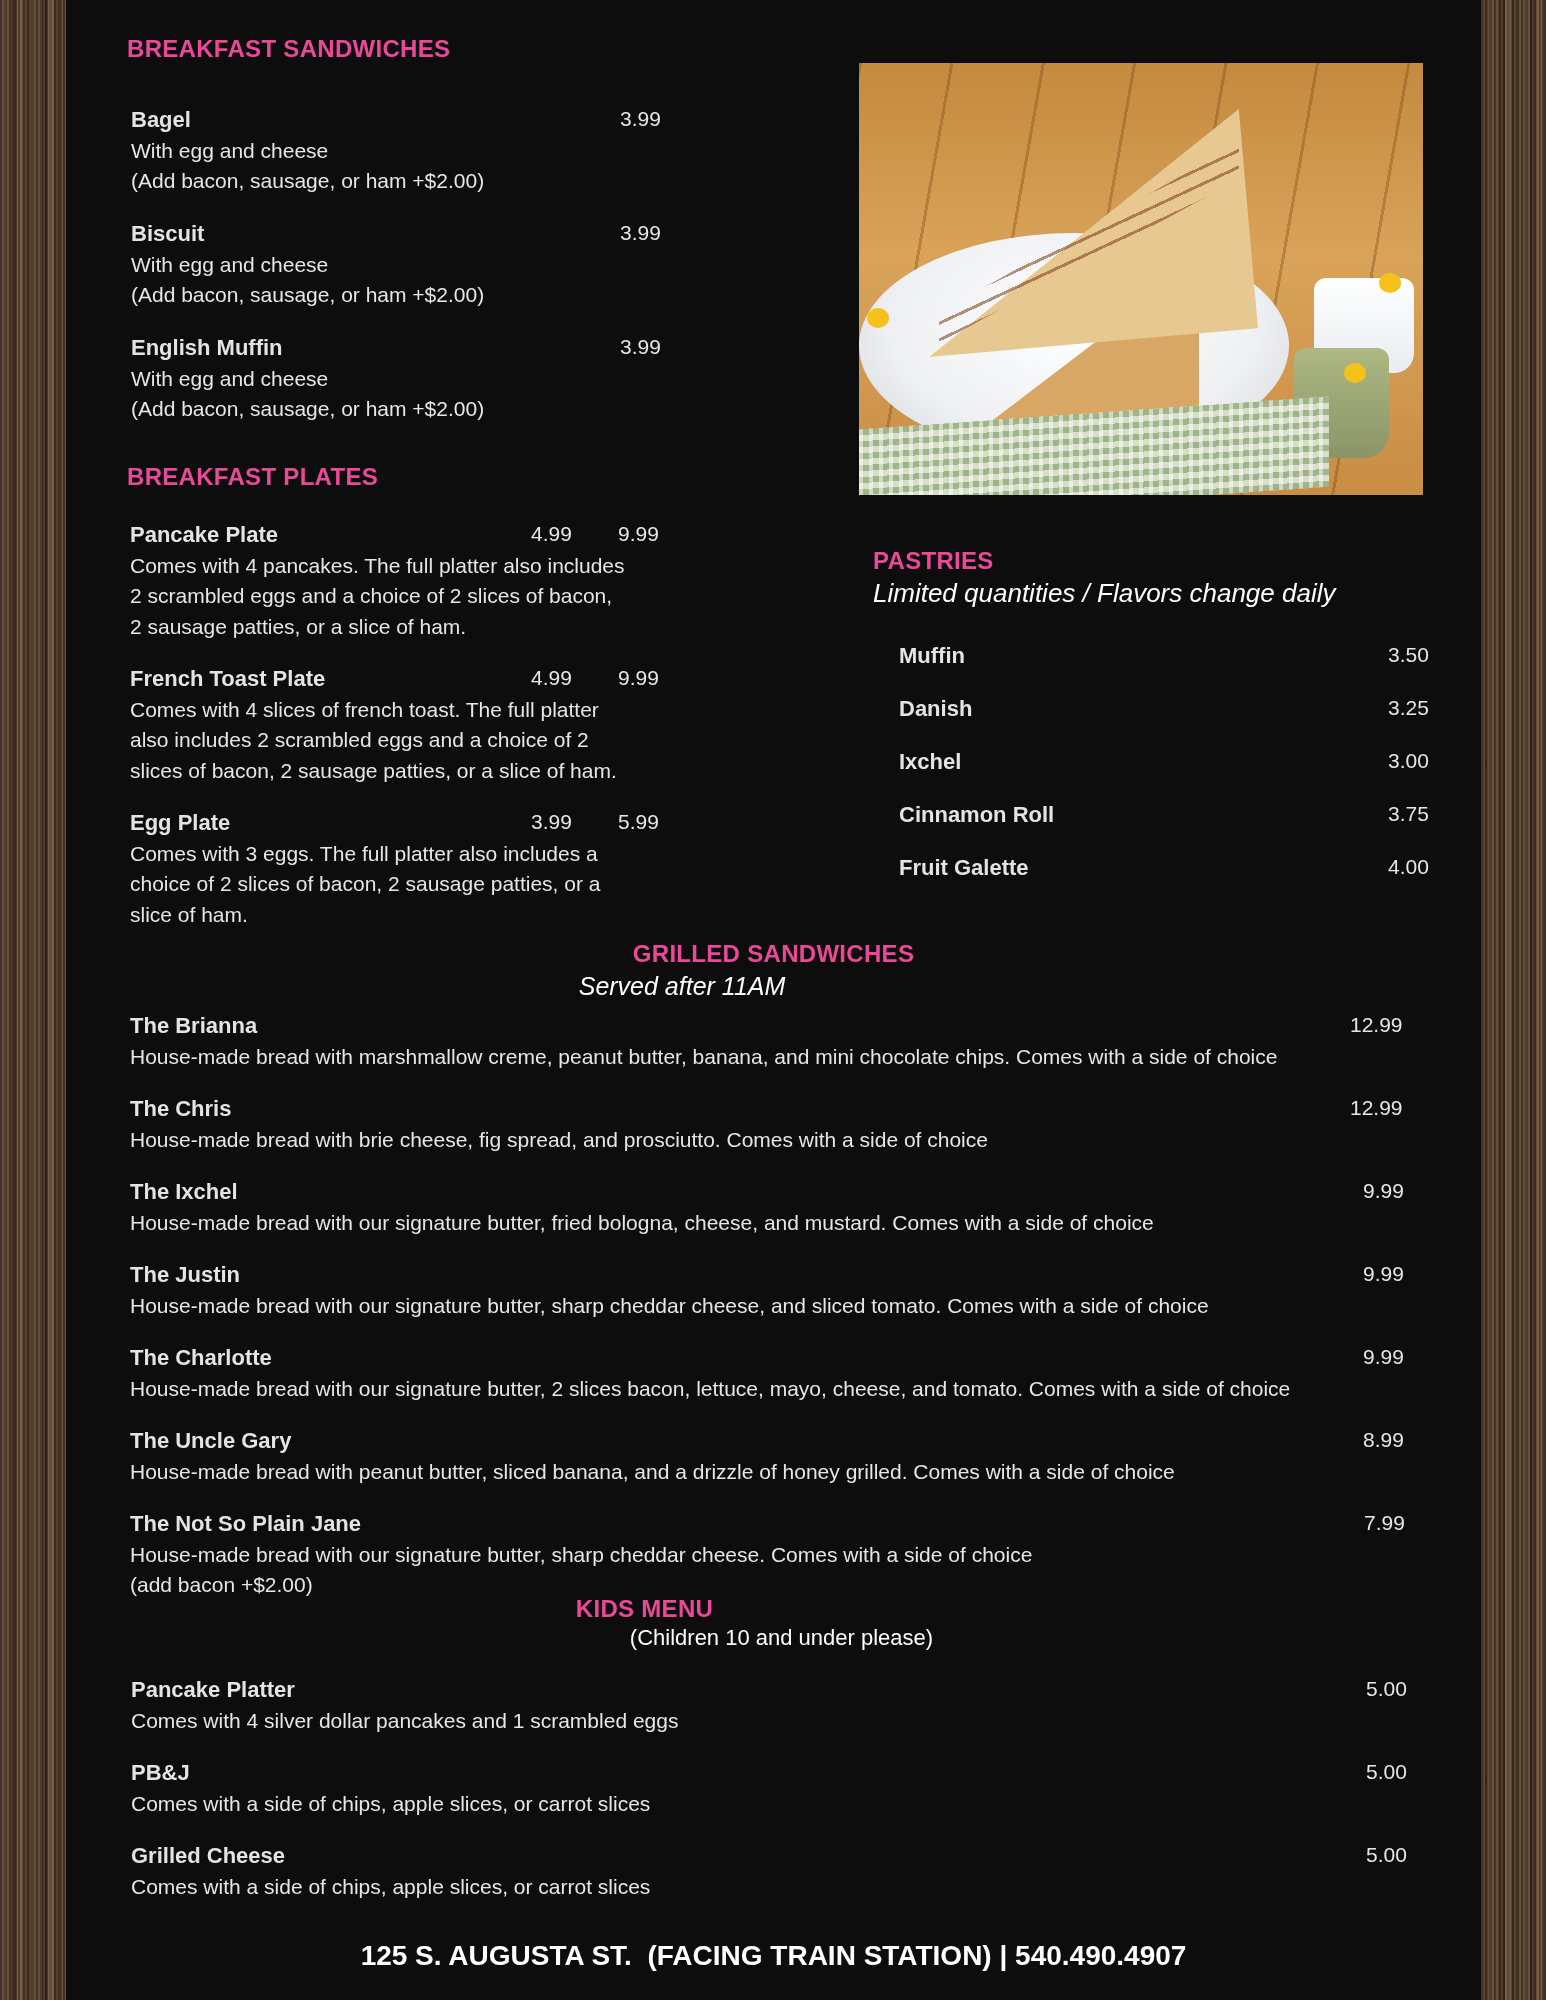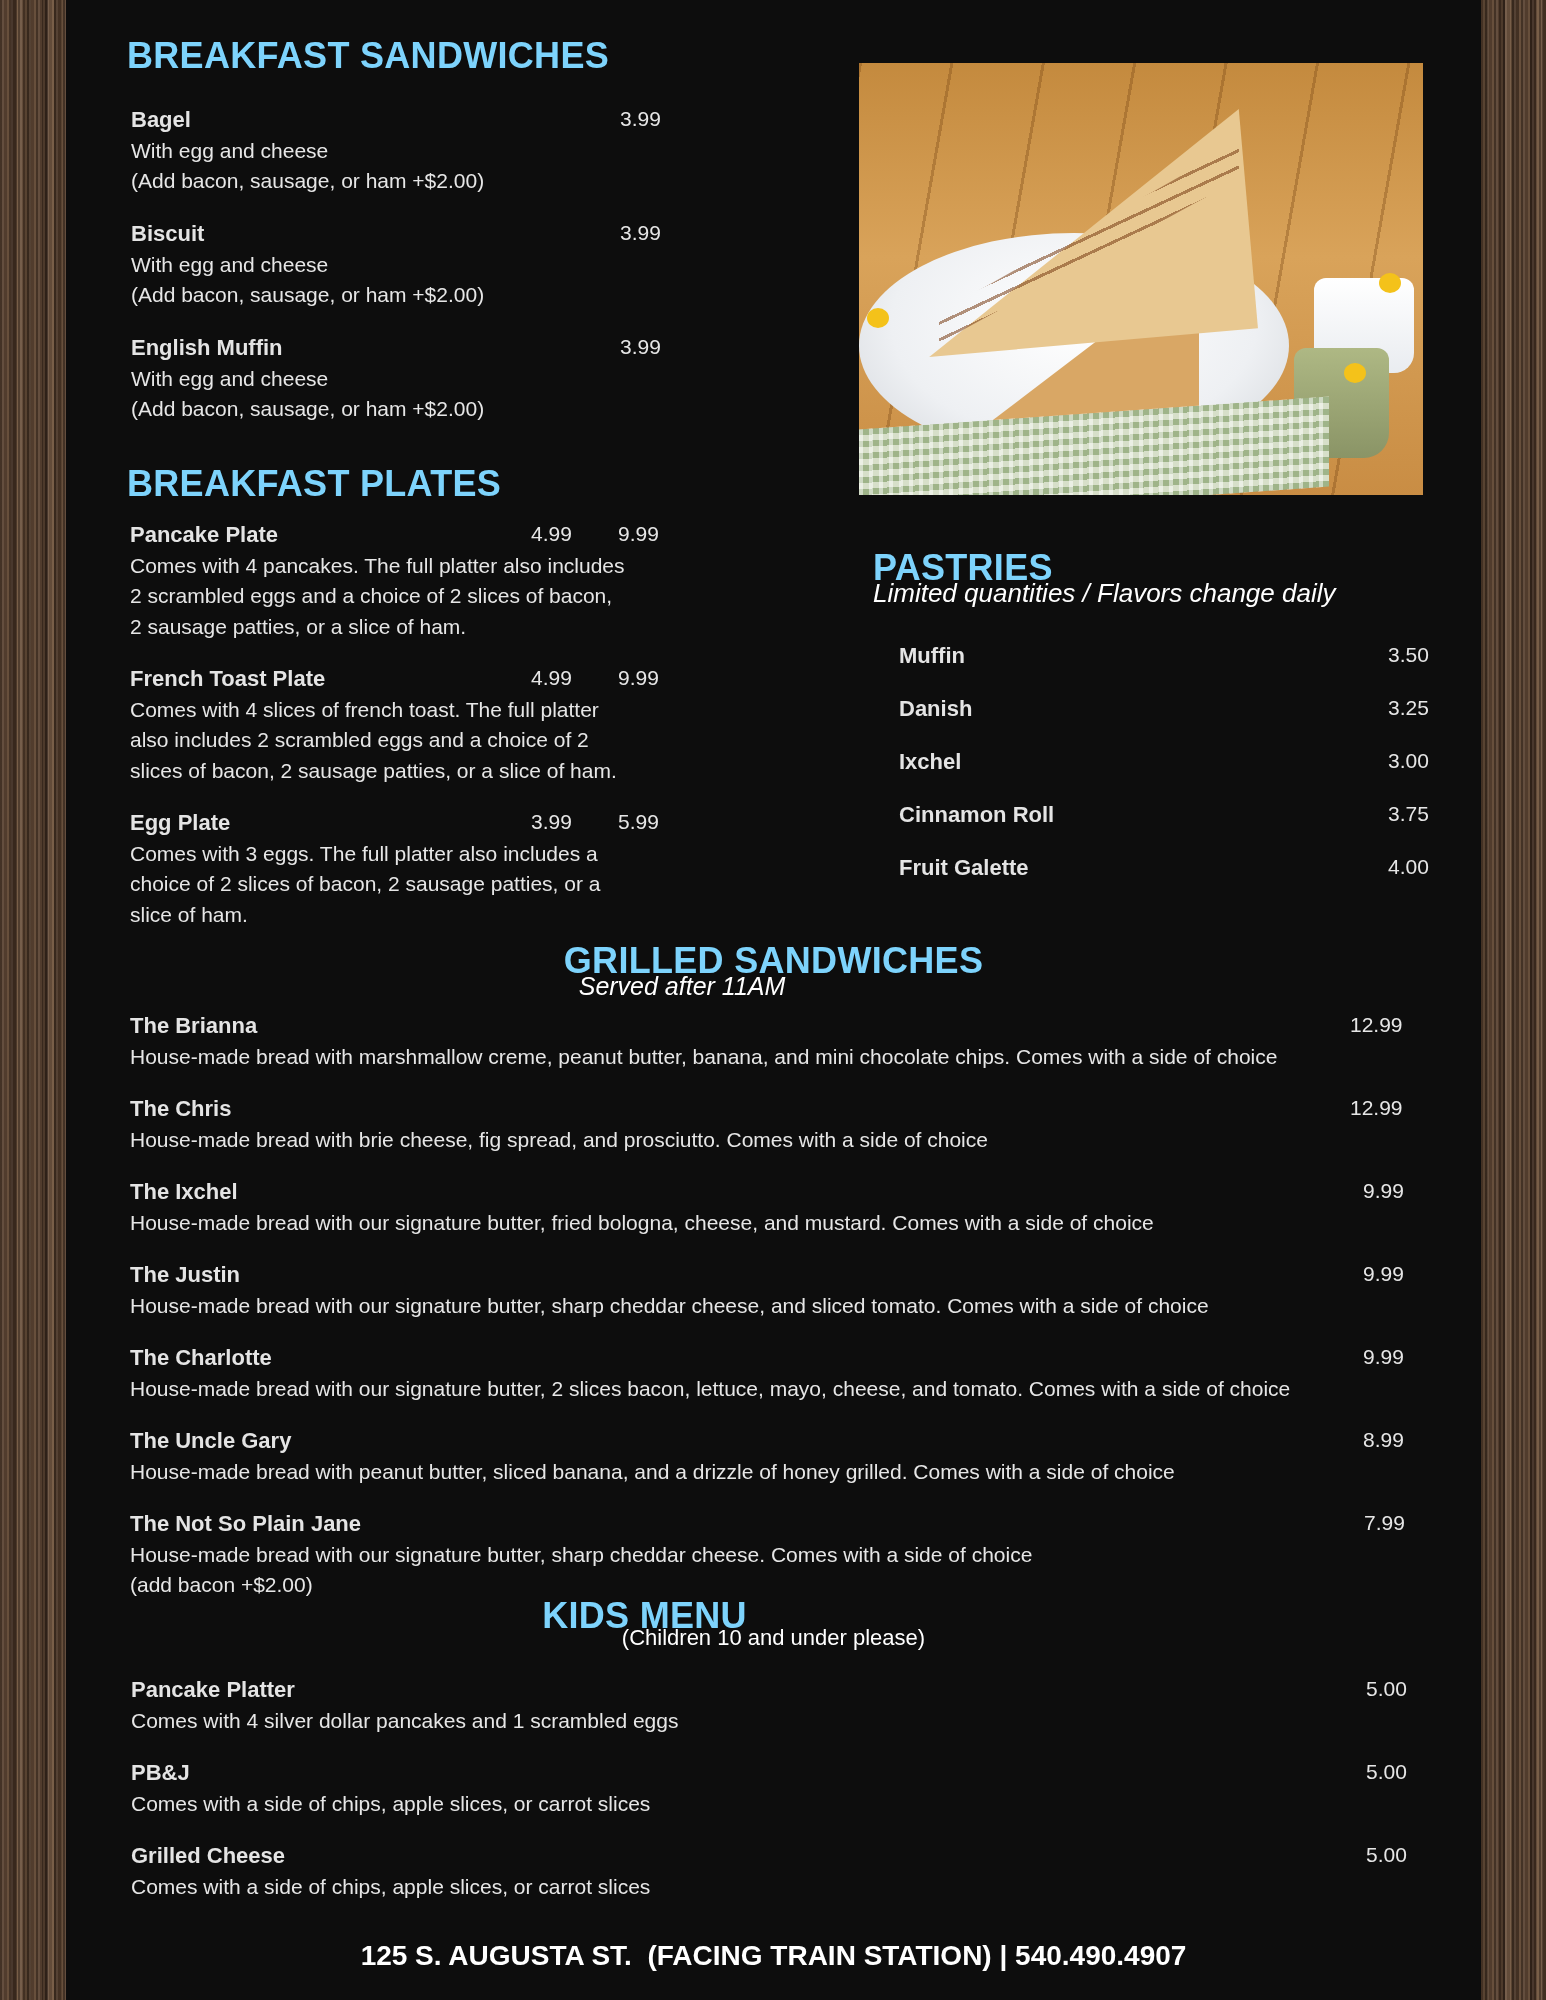--- a/index.html
+++ b/index.html
@@ -8,21 +8,21 @@
     font-family:"Liberation Sans", sans-serif;
     background:
       repeating-linear-gradient(90deg, rgba(0,0,0,0.25) 0 2px, rgba(255,255,255,0.06) 2px 4px, rgba(0,0,0,0.1) 4px 7px, rgba(255,220,170,0.08) 7px 9px),
       repeating-linear-gradient(90deg, #5a4332 0 11px, #3e2c20 11px 17px, #6d5440 17px 23px, #4a3627 23px 31px);
   }
   .panel {
     position:absolute; left:66px; top:0; width:1415px; height:2000px;
     background:#0d0d0d; color:#e8e8e8;
   }
   .abs { position:absolute; }
-  .sec-title { font-weight:bold; font-size:36px; color:#7dd3fc; letter-spacing:0.3px; white-space:nowrap; }
+  .sec-title { font-weight:bold; font-size:24px; color:#ec4899; letter-spacing:0.3px; white-space:nowrap; }
   .item-name { font-weight:bold; font-size:22px; color:#e4e4e4; white-space:nowrap; }
   .desc { font-size:21px; color:#e6e6e6; line-height:30.5px; }
   .price { font-size:21px; color:#e6e6e6; white-space:nowrap; }
   .center { text-align:center; }
   .italic { font-style:italic; }
 
   
   .photo {
     position:absolute; left:793px; top:63px; width:564px; height:432px; overflow:hidden;
     background:
@@ -173,21 +173,21 @@
     <div class="abs desc" style="left:64px; top:1457px; white-space:nowrap;">House-made bread with peanut butter, sliced banana, and a drizzle of honey grilled. Comes with a side of choice</div>
   </div>
   <div>
     <div class="abs item-name" style="left:64px; top:1511px;">The Not So Plain Jane</div>
     <div class="abs price" style="left:1298px; top:1511px;">7.99</div>
     <div class="abs desc" style="left:64px; top:1540px; white-space:nowrap;">House-made bread with our signature butter, sharp cheddar cheese. Comes with a side of choice</div>
     <div class="abs desc" style="left:64px; top:1570px; white-space:nowrap;">(add bacon +$2.00)</div>
   </div>
 
   <div class="abs sec-title center" style="left:0; width:1157px; top:1595px;">KIDS MENU</div>
-  <div class="abs center" style="left:0; width:1415px; top:1625px; font-size:22px; color:#ffffff;">(Children 10 and under please)</div>
+  <div class="abs center" style="left:0; width:1415px; top:1625px; font-size:22px; color:#ffffff;padding-left:8px;">(Children 10 and under please)</div>
 
   <div>
     <div class="abs item-name" style="left:65px; top:1677px;">Pancake Platter</div>
     <div class="abs price" style="left:1300px; top:1677px;">5.00</div>
     <div class="abs desc" style="left:65px; top:1706px; white-space:nowrap;">Comes with 4 silver dollar pancakes and 1 scrambled eggs</div>
   </div>
   <div>
     <div class="abs item-name" style="left:65px; top:1760px;">PB&amp;J</div>
     <div class="abs price" style="left:1300px; top:1760px;">5.00</div>
     <div class="abs desc" style="left:65px; top:1789px; white-space:nowrap;">Comes with a side of chips, apple slices, or carrot slices</div>

